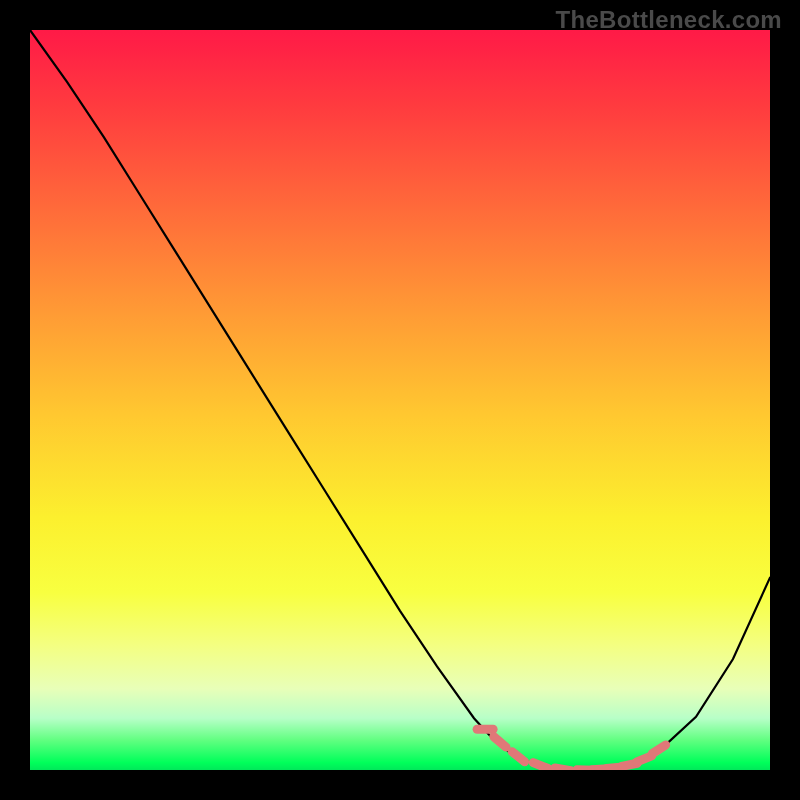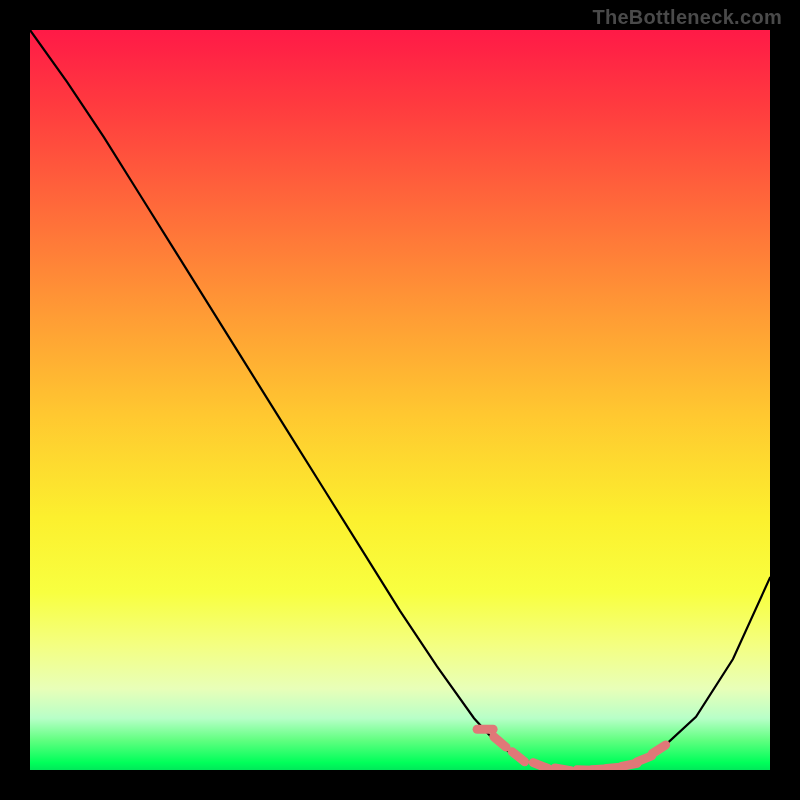--- a/index.html
+++ b/index.html
@@ -14,21 +14,21 @@
     position: relative;
     width: 800px;
     height: 800px;
     background: #000;
   }
   .attribution {
     position: absolute;
     top: 6px;
     right: 18px;
     color: #4a4a4a;
-    font-size: 20px;
+    font-size: 24px;
     font-weight: bold;
     letter-spacing: 0.3px;
   }
   .plot-area {
     position: absolute;
     left: 30px;
     top: 30px;
     width: 740px;
     height: 740px;
     overflow: hidden;

